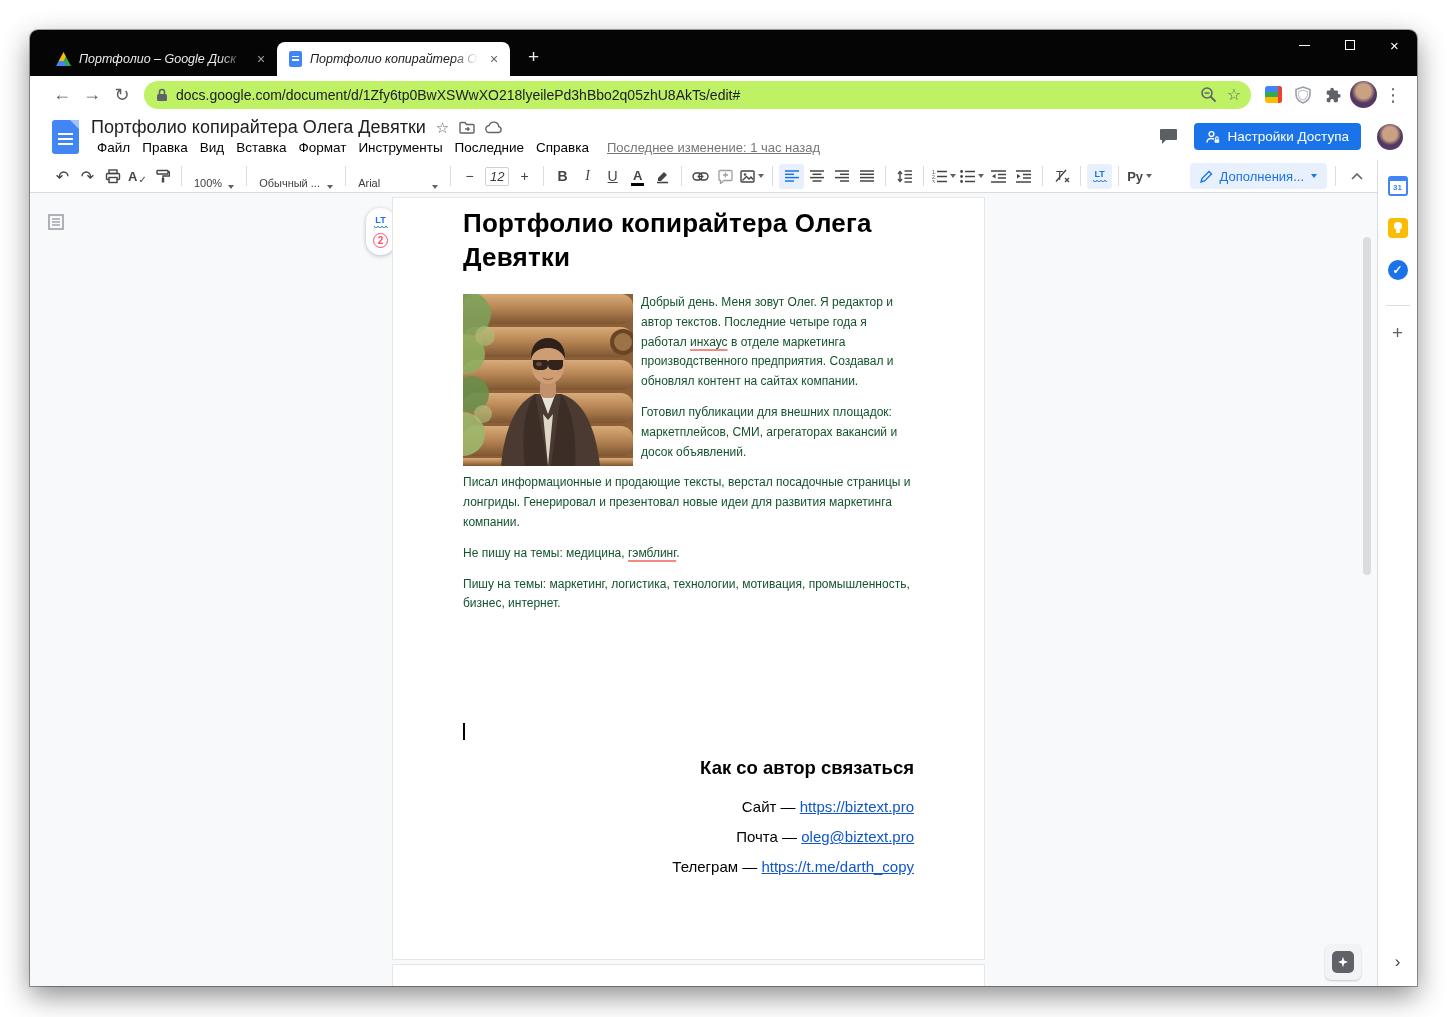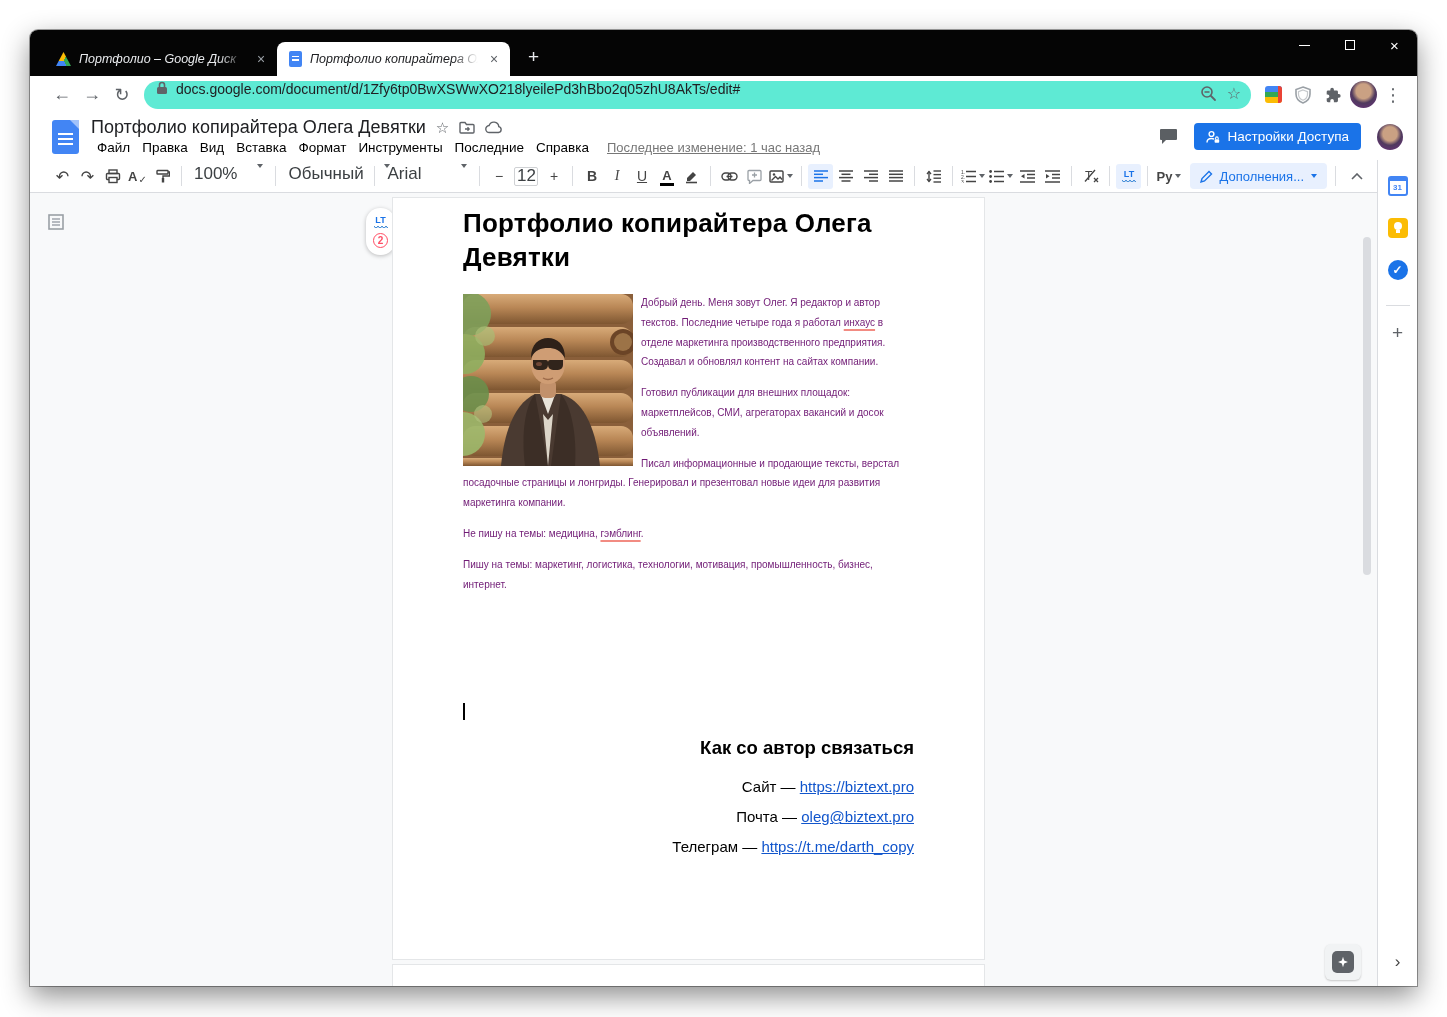--- a/index.html
+++ b/index.html
@@ -28,21 +28,21 @@
   
   .drive-tri { width:15px; height:14px; clip-path:polygon(50% 0,0 100%,100% 100%);
                background:conic-gradient(from 150deg at 50% 62%, #4285f4 0 120deg, #fbbc04 0 240deg, #34a853 0); flex-shrink:0; }
   .docs-favicon { width:13px; height:16px; background:#4285f4; border-radius:2px; position:relative; flex-shrink:0; }
   .docs-favicon::after { content:""; position:absolute; left:3px; top:5px; width:7px; height:6px;
                background:repeating-linear-gradient(#fff 0 1.5px, transparent 1.5px 3.5px); }
 
   
   .navrow { height:37px; background:#fff; display:flex; align-items:center; padding:0 10px 0 18px; gap:2px; flex-shrink:0; }
   .navbtn { width:28px; height:28px; display:flex; align-items:center; justify-content:center; color:#5f6368; font-size:18px; border-radius:50%; }
-  .omnibox { flex:1; height:28px; background:#5eead4; border-radius:14px; display:flex; align-items:flex-start; padding:0 4px 0 12px; margin:0 6px; min-width:0; }
+  .omnibox { flex:1; height:28px; background:#bef264; border-radius:14px; display:flex; align-items:center; padding:0 4px 0 12px; margin:0 6px; min-width:0; }
   .omni-url { flex:1; font-size:14px; color:#202124; white-space:nowrap; overflow:hidden; margin-left:8px; }
   .omni-ic { width:26px; height:26px; display:flex; align-items:center; justify-content:center; color:#5f6368; font-size:16px; }
   .ext-colored { width:17px; height:17px; border-radius:3px; overflow:hidden; position:relative;
       background:linear-gradient(#4285f4 0 33%, #34a853 33% 66%, #fbbc04 66%); }
   .ext-colored::after { content:""; position:absolute; right:0; top:0; width:4px; height:100%; background:#ea4335; }
   .avatar { width:26px; height:26px; border-radius:50%;
       background:radial-gradient(circle at 50% 38%, #caa183 0 34%, #503a5e 55%, #6d2f80 100%); }
   .avatar.small { width:27px; height:27px; }
 
   
@@ -60,43 +60,43 @@
   .lastedit { font-size:13px; color:#777; text-decoration:underline; margin-left:12px; white-space:nowrap; }
   .dh-right { margin-left:auto; display:flex; align-items:center; gap:16px; }
   .sharebtn { background:#1a73e8; color:#fff; font-size:13.5px; font-weight:500; height:27px; border-radius:4px;
       display:flex; align-items:center; gap:8px; padding:0 12px; white-space:nowrap; }
 
   
   .toolrow { height:33px; background:#fff; border-bottom:1px solid #dadce0; display:flex; align-items:center; padding:0 8px 0 20px; flex-shrink:0; }
   .tbtn { min-width:25px; height:25px; display:flex; align-items:center; justify-content:center; border-radius:3px; color:#444; font-size:14px; gap:3px; padding:0 2px; }
   .tbtn.active { background:#e8f0fe; color:#1a73e8; }
   .tdiv { width:1px; height:20px; background:#dadce0; margin:0 6px; flex-shrink:0; }
-  .tsel { display:flex; align-items:flex-start; gap:20px; font-size:17px; color:#3c4043; padding:0 6px; height:25px; border-radius:3px; }
+  .tsel { display:flex; align-items:flex-end; gap:6px; font-size:11px; color:#3c4043; padding:0 6px; height:25px; border-radius:3px; }
   .dd { width:0; height:0; border-left:3.5px solid transparent; border-right:3.5px solid transparent; border-top:4px solid #5f6368; }
-  .sizebox { width:24px; height:19px; border:1px solid #cfd1d4; border-radius:2px; font-size:17px; color:#3c4043; display:flex; align-items:center; justify-content:center; margin:0 3px; }
+  .sizebox { width:24px; height:19px; border:1px solid #cfd1d4; border-radius:2px; font-size:13px; color:#3c4043; display:flex; align-items:center; justify-content:center; margin:0 3px;font-style:italic; }
   .bold-g { font-weight:700; } .ital-g { font-style:italic; font-family:"Liberation Serif",serif; } .und-g { text-decoration:underline; }
   .acolor { position:relative; font-size:13px; font-weight:600; line-height:12px; }
   .acolor::after { content:""; position:absolute; left:-2px; right:-2px; bottom:-4px; height:3px; background:#000; }
   .lt-glyph { font-size:9px; font-weight:700; color:#1a73e8; line-height:9px; letter-spacing:0; display:flex; flex-direction:column; align-items:center; }
   .wave { width:14px; height:3px; margin-top:1px;
       background:radial-gradient(circle at 2px 0px,transparent 1px,#4a90d9 1px,#4a90d9 2px,transparent 2.2px) 0 0/4px 3px repeat-x; }
   .modebtn { background:#e8f0fe; color:#1a73e8; font-size:13px; font-weight:500; height:26px; border-radius:4px;
       display:flex; align-items:center; gap:7px; padding:0 10px; margin-left:auto; white-space:nowrap; }
   .modebtn .dd { border-top-color:#1a73e8; }
 
   
   .bodyrow { flex:1; display:flex; min-height:0; }
   .main { flex:1; position:relative; background:#f8f9fa; overflow:hidden; }
   .outline-ic { position:absolute; left:18px; top:21px; }
   .page { position:absolute; left:362px; top:4px; width:593px; height:763px; background:#fff; border:1px solid #e4e6e8; }
   .page2 { position:absolute; left:362px; top:771px; width:593px; height:30px; background:#fff; border:1px solid #e4e6e8; }
   .content { padding:8px 70px 0; }
   .content h1 { font-size:26px; line-height:34px; font-weight:700; color:#000; margin-bottom:19px; letter-spacing:.2px; }
   .photo { float:left; width:170px; height:172px; margin:1px 8px 2px 0; }
-  .content p { font-size:10px; line-height:19.8px; color:#701a75; margin-bottom:11px; }
+  .content p { font-size:12px; line-height:19.8px; color:#14532d; margin-bottom:11px; }
   .flagword { text-decoration:underline; text-decoration-color:#f28b82; text-decoration-thickness:2px; text-underline-offset:3px; }
   .cursor-line { width:2px; height:17px; background:#000; margin:109px 0 16px 0; animation:blink 1.1s steps(1) infinite; }
   @keyframes blink { 50% { opacity:0; } }
   .contact-h { font-size:18.5px; line-height:24px; font-weight:700; text-align:right; margin-bottom:17px; color:#000; }
   .clink-row { text-align:right; font-size:15px; line-height:20px; margin-bottom:10px; color:#000; }
   .clink-row a { color:#1155cc; text-decoration:underline; }
 
   .doc-scrollbar { position:absolute; right:6px; top:44px; width:8px; height:338px; background:#dadce0; border-radius:4px; }
 
   .lt-widget { position:absolute; left:336px; top:15px; width:29px; height:47px; background:#fff; border-radius:14px;

